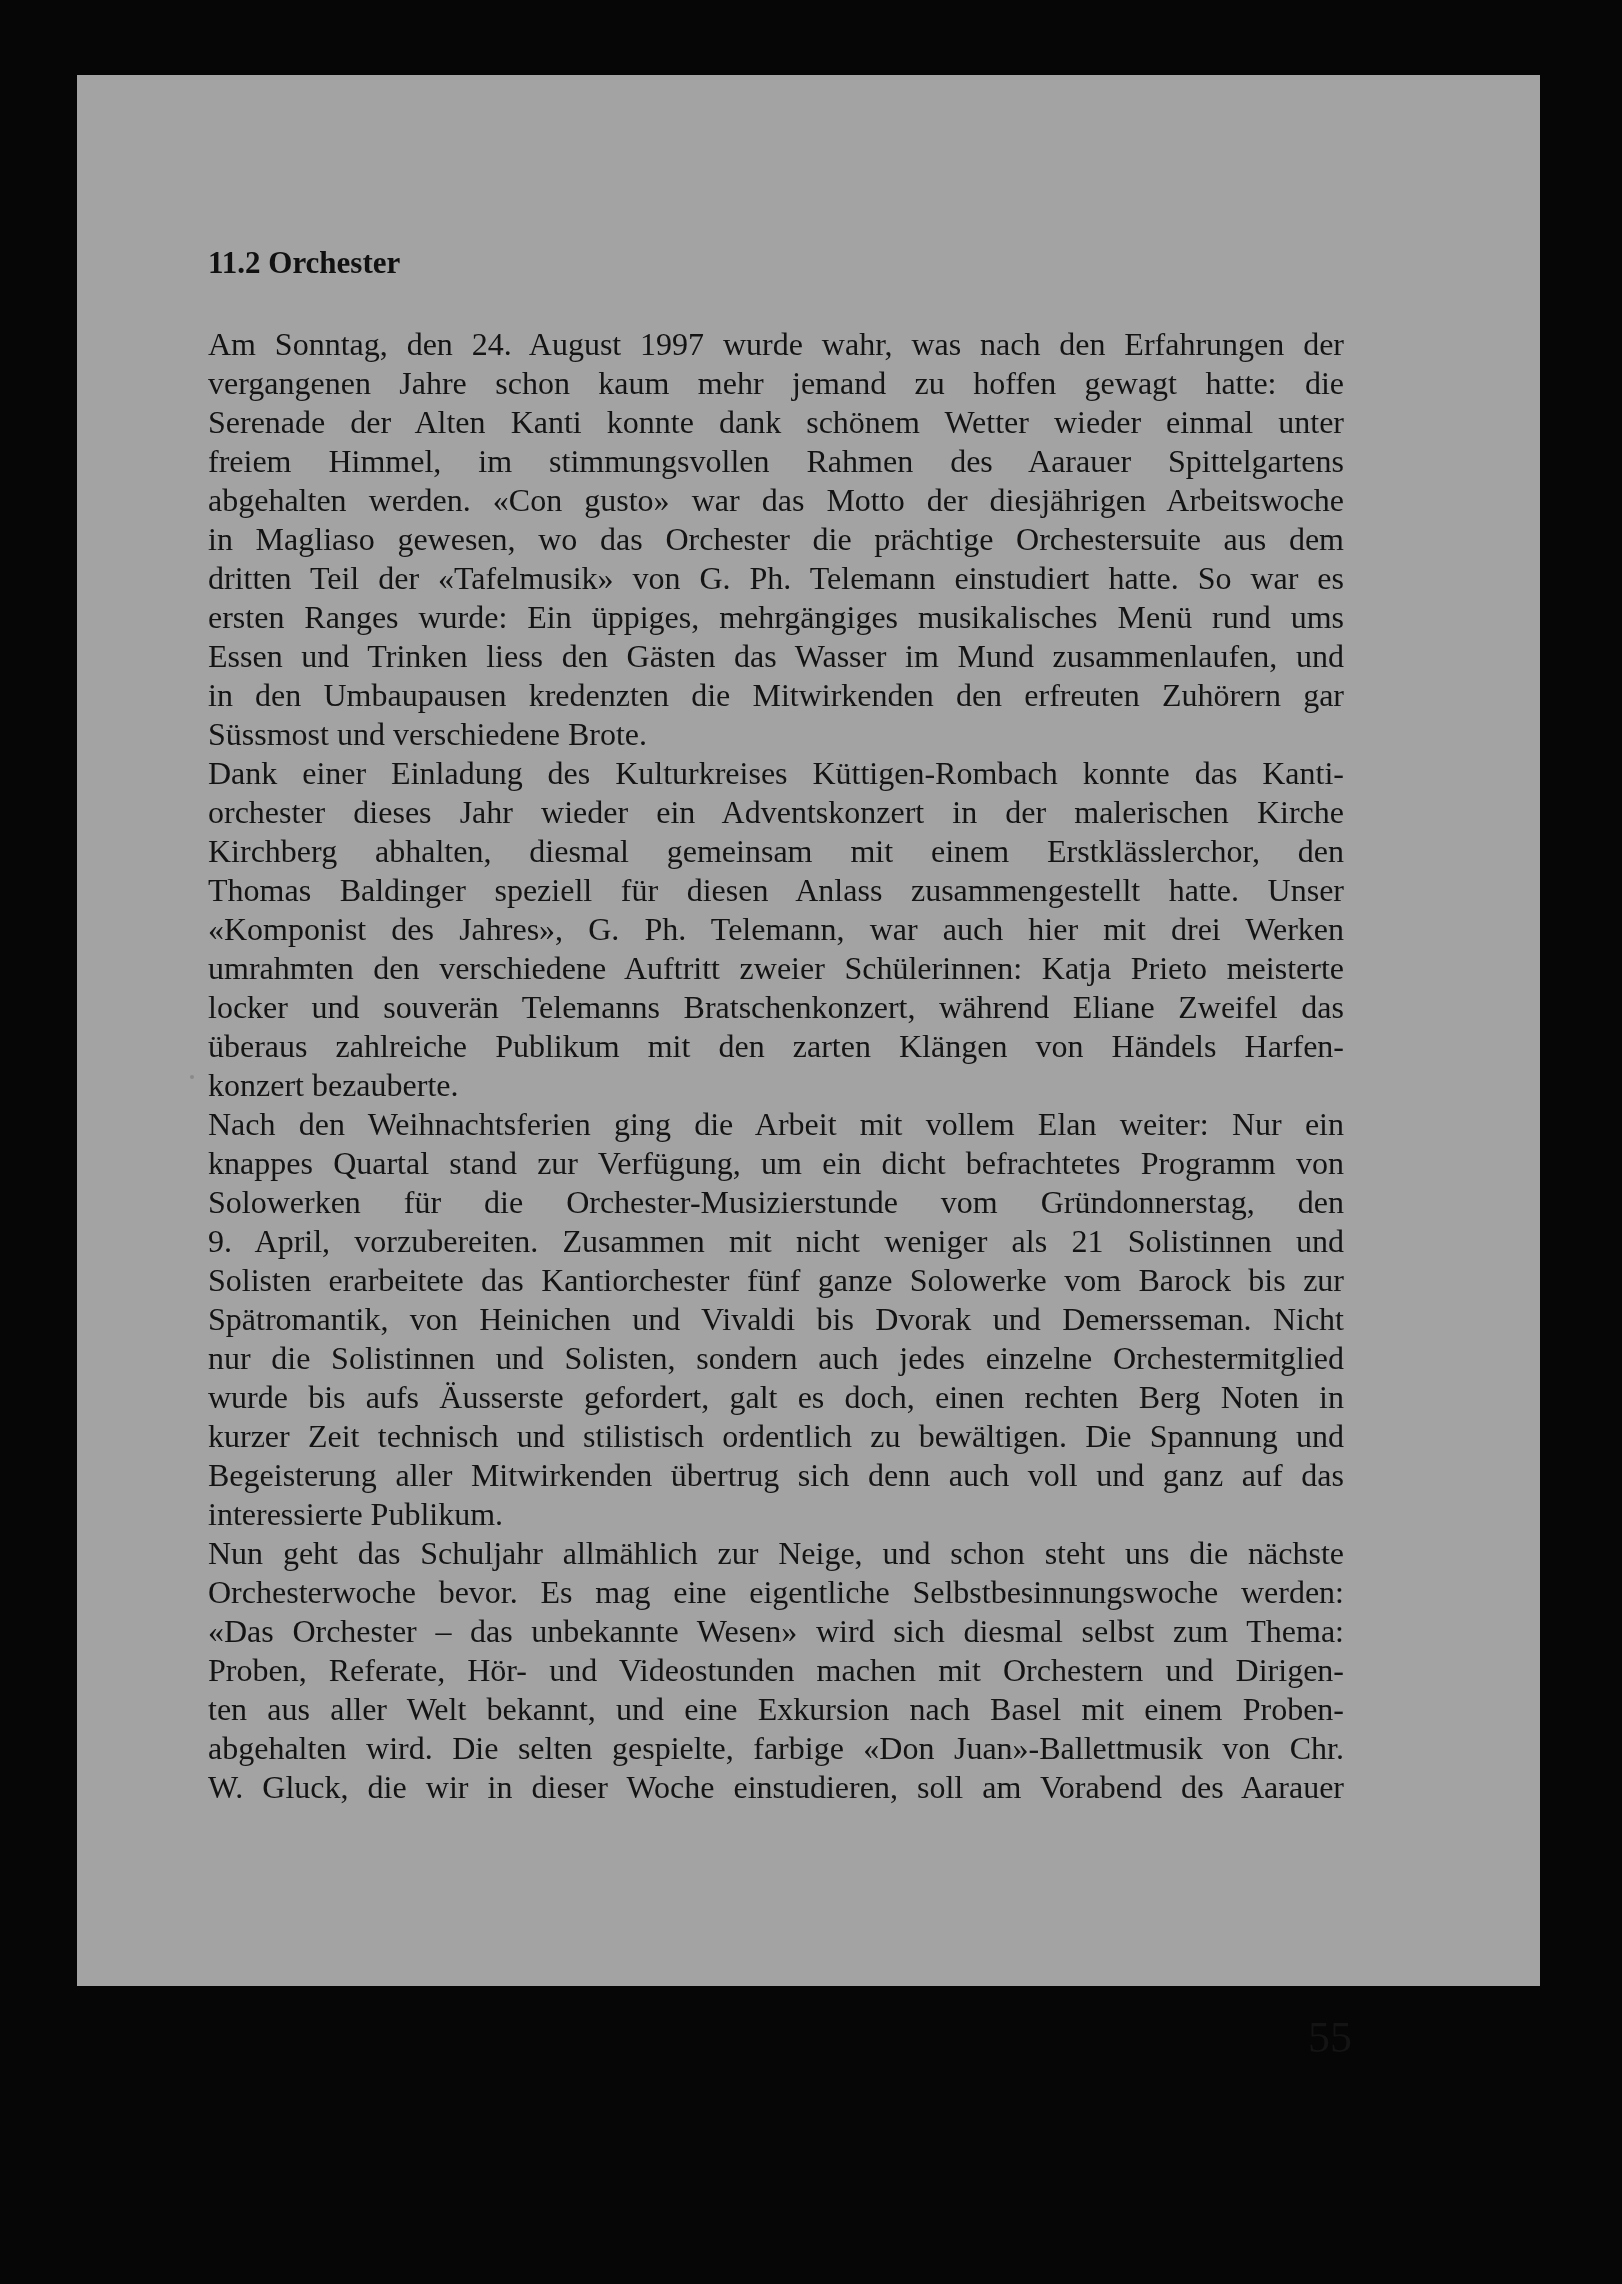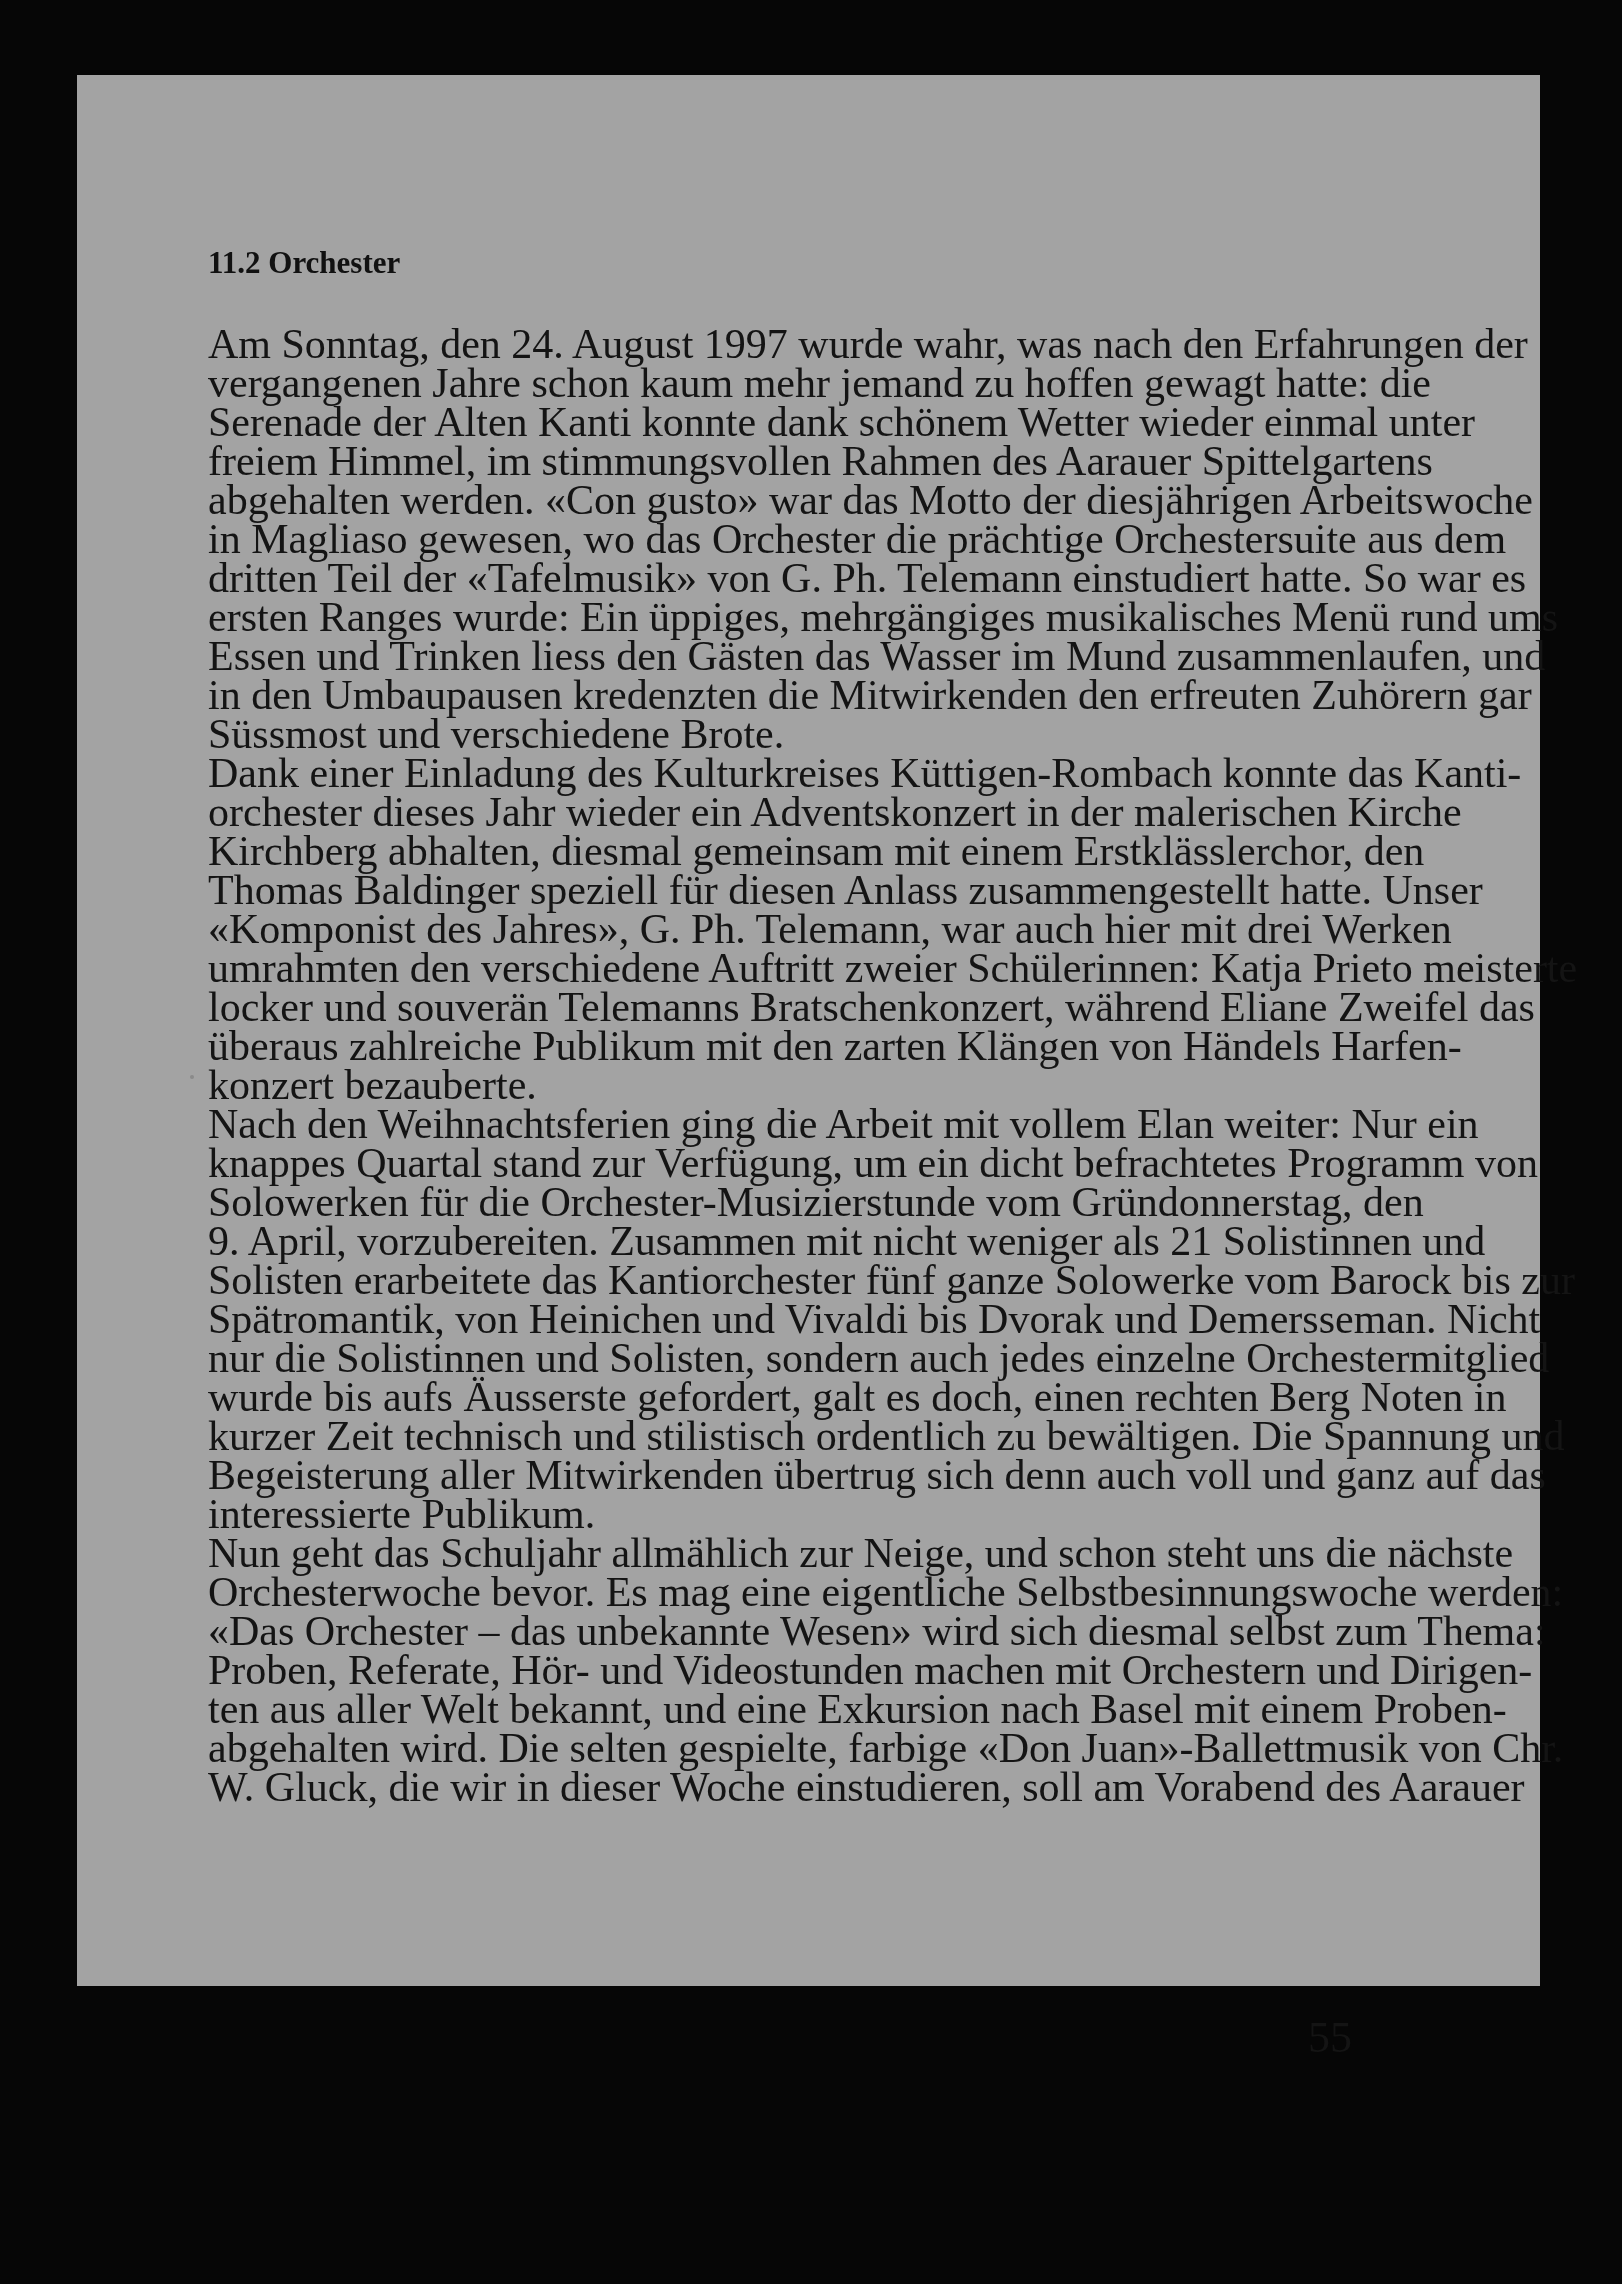--- a/index.html
+++ b/index.html
@@ -32,21 +32,21 @@
       line-height: 39px;
       color: #111111;
       white-space: nowrap;
     }
     .body-text {
       position: absolute;
       left: 131px;
       top: 250px;
       width: 1136px;
       font-family: "Liberation Serif", "DejaVu Serif", serif;
-      font-size: 42px;
+      font-size: 32px;
       color: #141414;
     }
     .line {
       display: block;
       height: 39px;
       line-height: 39px;
       text-align: justify;
       text-align-last: justify;
       white-space: nowrap;
       overflow: visible;

